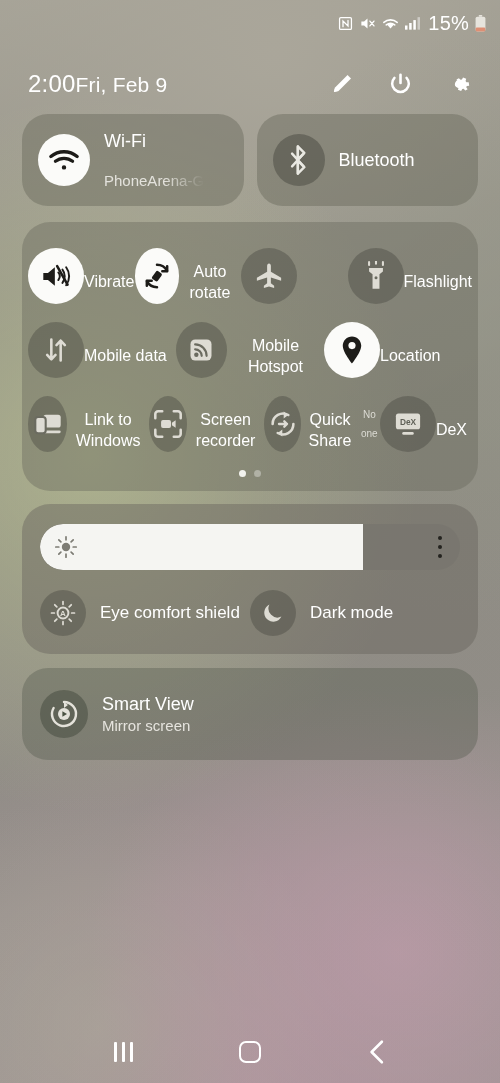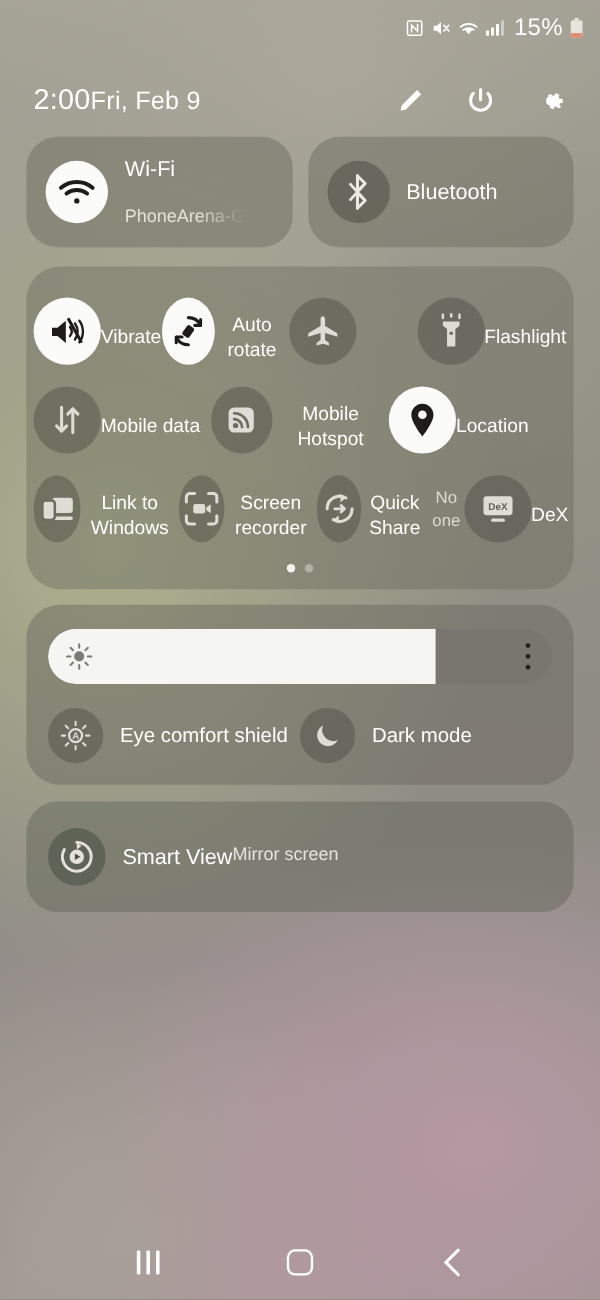--- a/index.html
+++ b/index.html
@@ -83,21 +83,21 @@
   .tog-circle {
     width:56px; height:56px; border-radius:50%;
     display:flex; align-items:center; justify-content:center;
   }
   .tog-circle.on { background:#fbfbf9; }
   .tog-circle.off { background:rgba(72,72,64,0.42); }
   .tog-label {
     margin-top:11px; font-size:16px; line-height:21px; text-align:center;
     max-width:100px;
   }
-  .tog-sub { font-size:14px; line-height:19px; color:#dcdbd4; text-align:center; }
+  .tog-sub { font-size:10px; line-height:19px; color:#dcdbd4; text-align:center; }
   .tog-row + .tog-row { margin-top:18px; }
   #page-dots { display:flex; justify-content:center; gap:8px; padding:18px 0 6px; }
   .dot { width:7px; height:7px; border-radius:50%; background:rgba(255,255,255,0.35); }
   .dot.active { background:#f2f2ee; }
 
   
   #brightness-panel {
     margin:13px 22px 0; border-radius:28px;
     background:rgba(104,100,94,0.45);
     padding:20px 18px 18px;
@@ -132,21 +132,21 @@
     display:flex; align-items:center; gap:14px; padding:0 18px;
   }
   #tile-smart-view { background:rgba(90,96,84,0.42); }
   #tile-device-control { background:rgba(100,88,94,0.42); }
   .bt-circle {
     width:48px; height:48px; border-radius:50%; flex:0 0 48px;
     display:flex; align-items:center; justify-content:center;
   }
   #tile-smart-view .bt-circle { background:rgba(66,72,60,0.5); }
   #tile-device-control .bt-circle { background:transparent; }
-  .bt-txt { display:flex; flex-direction:row; }
+  .bt-txt { display:flex; flex-direction:column; }
   .bt-title { font-size:18px; line-height:23px; }
   .bt-sub { font-size:15px; line-height:20px; color:#e6e4de; }
 
   
   #nav-bar {
     position:absolute; left:0; right:0; bottom:0; height:62px; z-index:3;
     display:flex; align-items:center; justify-content:space-around;
     padding:0 60px;
   }
   .nav-btn { width:46px; height:46px; display:flex; align-items:center; justify-content:center; }

